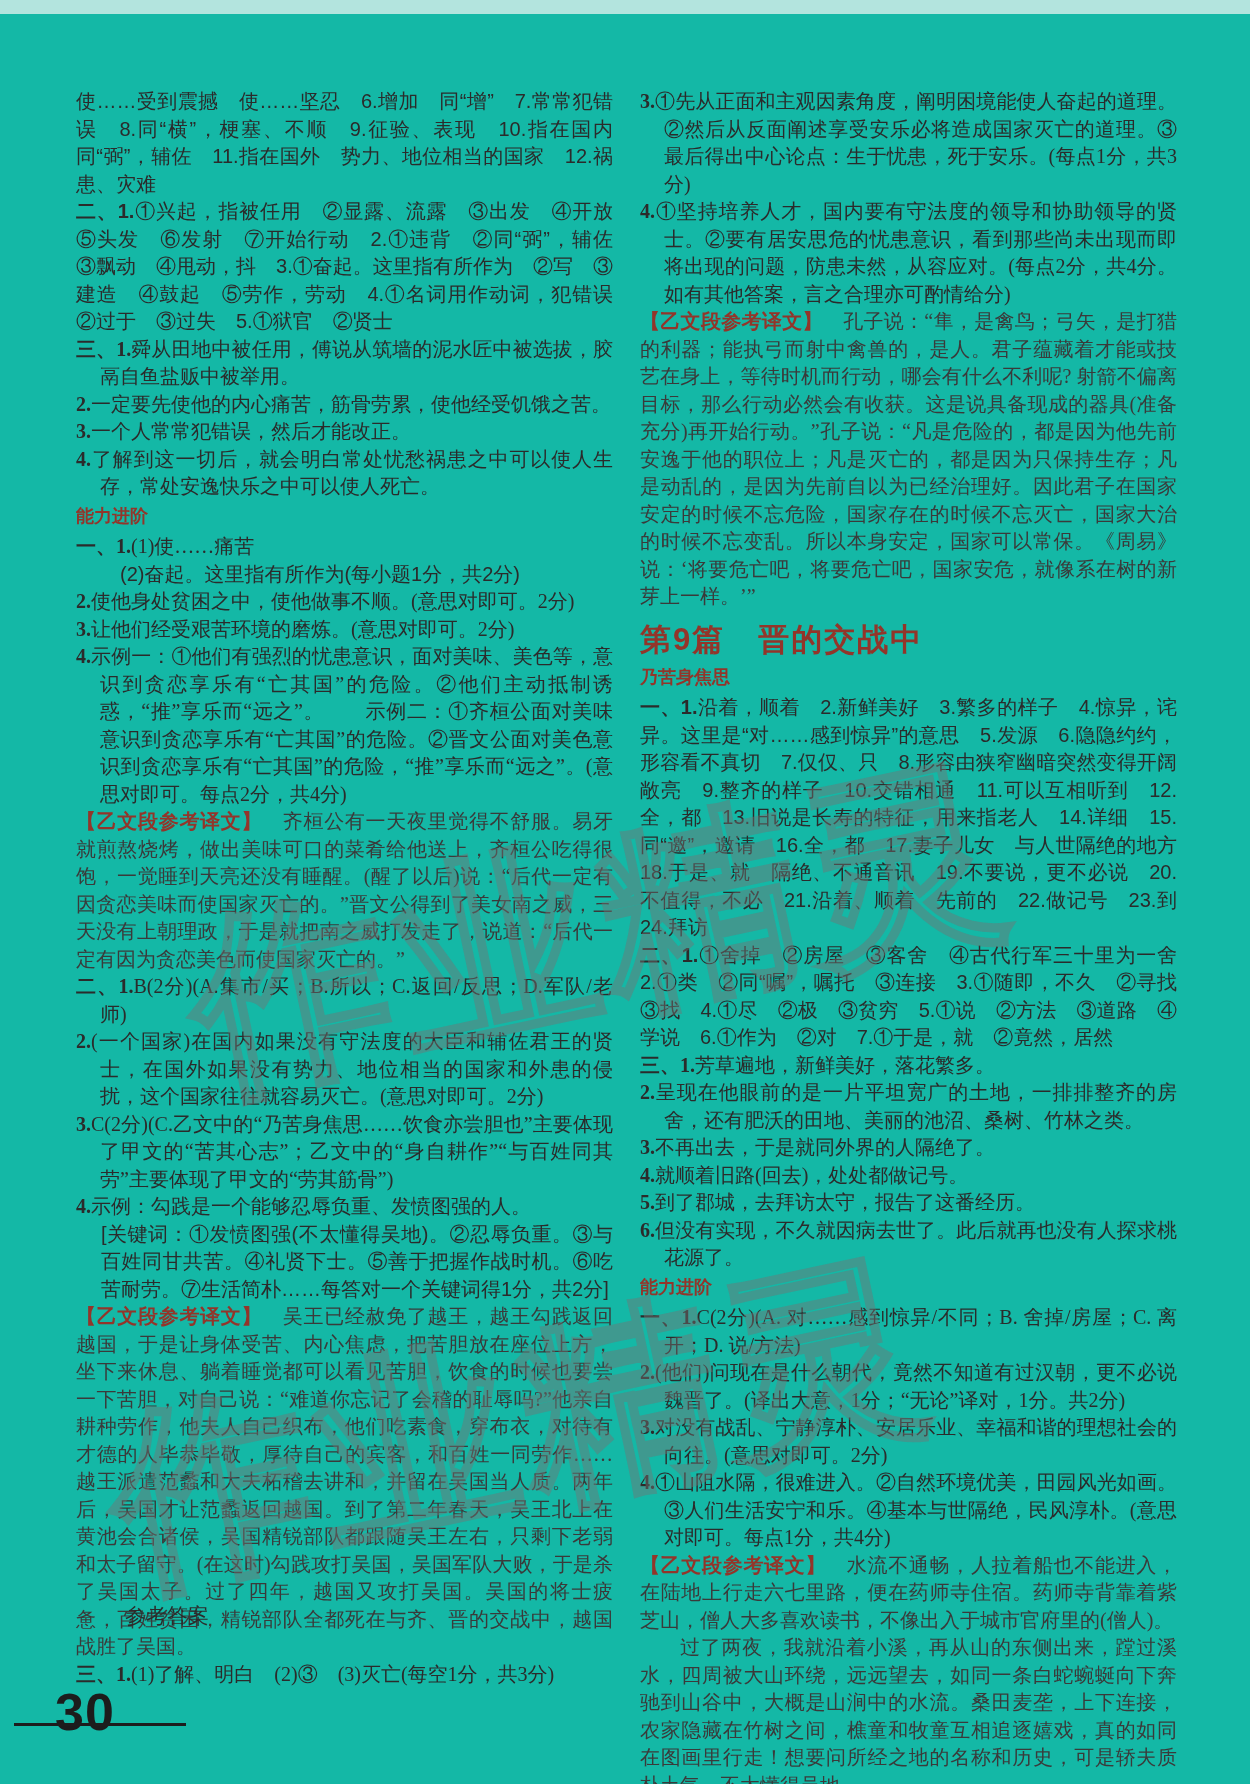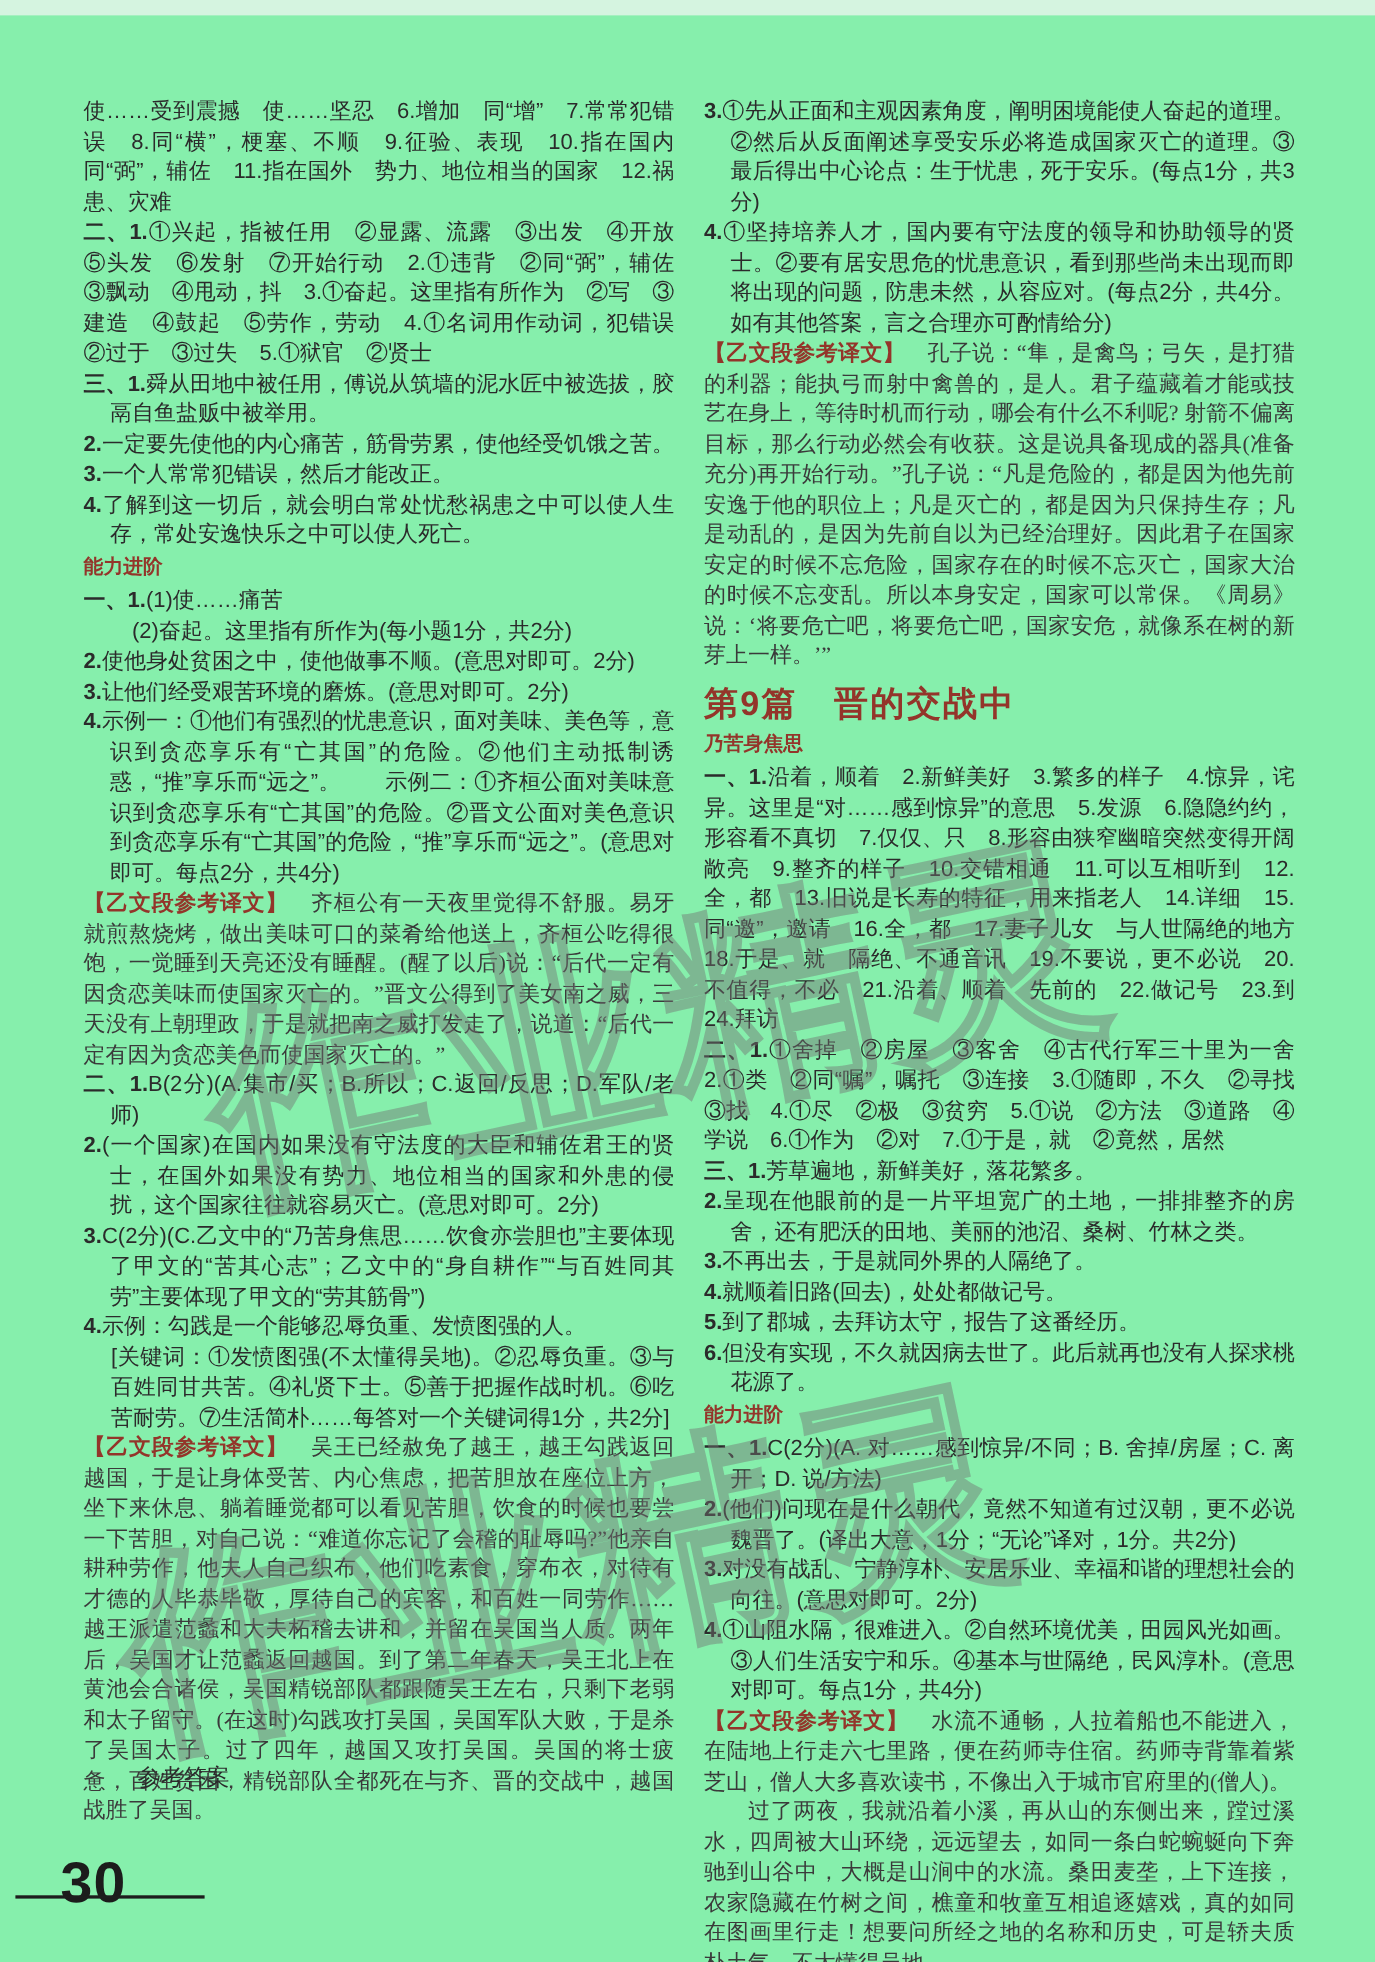--- a/index.html
+++ b/index.html
@@ -1,24 +1,24 @@
 <!DOCTYPE html>
 <html><head>
 <meta charset="utf-8">
 <style>
   html,body { margin:0; padding:0; background:#e9e9e9; }
   .page {
     position:relative; width:1250px; height:1784px; margin:0 auto;
-    background:#86efac; overflow:hidden;
+    background:#14b8a6; overflow:hidden;
     font-family:"Liberation Sans", sans-serif; color:#2b2b2b;
   }
   .cols { position:absolute; top:88px; left:76px; display:flex; gap:27px; }
   .col { width:537px; font-size:20px; line-height:27.5px; text-align:justify; }
   .col p { margin:0; }
-  p.hang  { padding-left:24px; text-indent:-24px; }
+  p.hang  { padding-left:24px; text-indent:-24px;font-family:Liberation Serif, serif; }
   p.sub   { margin-left:44px; }
   p.key   { margin-left:25px; }
   p.flush { }
   p.cont  { }
   .pfx { font-weight:700; }
   p.head {
     font-weight:700; font-size:18px; color:#93352a; margin:3px 0 2px 0;font-family:Liberation Mono, monospace;
   }
   p.title {
     font-weight:700; font-size:31px; line-height:42px; color:#93352a;
@@ -73,20 +73,21 @@
         <p class="hang"><span class="pfx">2.</span>使他身处贫困之中，使他做事不顺。(意思对即可。2分)</p>
         <p class="hang"><span class="pfx">3.</span>让他们经受艰苦环境的磨炼。(意思对即可。2分)</p>
         <p class="hang"><span class="pfx">4.</span>示例一：①他们有强烈的忧患意识，面对美味、美色等，意识到贪恋享乐有“亡其国”的危险。②他们主动抵制诱惑，“推”享乐而“远之”。　　示例二：①齐桓公面对美味意识到贪恋享乐有“亡其国”的危险。②晋文公面对美色意识到贪恋享乐有“亡其国”的危险，“推”享乐而“远之”。(意思对即可。每点2分，共4分)</p>
         <p class="trans"><span class="tlabel">【乙文段参考译文】　</span>齐桓公有一天夜里觉得不舒服。易牙就煎熬烧烤，做出美味可口的菜肴给他送上，齐桓公吃得很饱，一觉睡到天亮还没有睡醒。(醒了以后)说：“后代一定有因贪恋美味而使国家灭亡的。”晋文公得到了美女南之威，三天没有上朝理政，于是就把南之威打发走了，说道：“后代一定有因为贪恋美色而使国家灭亡的。”</p>
         <p class="hang"><span class="pfx">二、1.</span>B(2分)(A.集市/买；B.所以；C.返回/反思；D.军队/老师)</p>
         <p class="hang"><span class="pfx">2.</span>(一个国家)在国内如果没有守法度的大臣和辅佐君王的贤士，在国外如果没有势力、地位相当的国家和外患的侵扰，这个国家往往就容易灭亡。(意思对即可。2分)</p>
         <p class="hang"><span class="pfx">3.</span>C(2分)(C.乙文中的“乃苦身焦思……饮食亦尝胆也”主要体现了甲文的“苦其心志”；乙文中的“身自耕作”“与百姓同其劳”主要体现了甲文的“劳其筋骨”)</p>
         <p class="hang"><span class="pfx">4.</span>示例：勾践是一个能够忍辱负重、发愤图强的人。</p>
         <p class="key">[关键词：①发愤图强(不太懂得吴地)。②忍辱负重。③与百姓同甘共苦。④礼贤下士。⑤善于把握作战时机。⑥吃苦耐劳。⑦生活简朴……每答对一个关键词得1分，共2分]</p>
         <p class="trans"><span class="tlabel">【乙文段参考译文】　</span>吴王已经赦免了越王，越王勾践返回越国，于是让身体受苦、内心焦虑，把苦胆放在座位上方，坐下来休息、躺着睡觉都可以看见苦胆，饮食的时候也要尝一下苦胆，对自己说：“难道你忘记了会稽的耻辱吗?”他亲自耕种劳作，他夫人自己织布，他们吃素食，穿布衣，对待有才德的人毕恭毕敬，厚待自己的宾客，和百姓一同劳作……越王派遣范蠡和大夫柘稽去讲和，并留在吴国当人质。两年后，吴国才让范蠡返回越国。到了第二年春天，吴王北上在黄池会合诸侯，吴国精锐部队都跟随吴王左右，只剩下老弱和太子留守。(在这时)勾践攻打吴国，吴国军队大败，于是杀了吴国太子。过了四年，越国又攻打吴国。吴国的将士疲惫，百姓贫困，精锐部队全都死在与齐、晋的交战中，越国战胜了吴国。</p>
+        <p class="hang"><span class="pfx">三、1.</span>(1)了解、明白　(2)③　(3)灭亡(每空1分，共3分)</p>
       </div>
     <div class="col" id="col-right">
         <p class="hang"><span class="pfx">3.</span>①先从正面和主观因素角度，阐明困境能使人奋起的道理。②然后从反面阐述享受安乐必将造成国家灭亡的道理。③最后得出中心论点：生于忧患，死于安乐。(每点1分，共3分)</p>
         <p class="hang"><span class="pfx">4.</span>①坚持培养人才，国内要有守法度的领导和协助领导的贤士。②要有居安思危的忧患意识，看到那些尚未出现而即将出现的问题，防患未然，从容应对。(每点2分，共4分。如有其他答案，言之合理亦可酌情给分)</p>
         <p class="trans"><span class="tlabel">【乙文段参考译文】　</span>孔子说：“隼，是禽鸟；弓矢，是打猎的利器；能执弓而射中禽兽的，是人。君子蕴藏着才能或技艺在身上，等待时机而行动，哪会有什么不利呢? 射箭不偏离目标，那么行动必然会有收获。这是说具备现成的器具(准备充分)再开始行动。”孔子说：“凡是危险的，都是因为他先前安逸于他的职位上；凡是灭亡的，都是因为只保持生存；凡是动乱的，是因为先前自以为已经治理好。因此君子在国家安定的时候不忘危险，国家存在的时候不忘灭亡，国家大治的时候不忘变乱。所以本身安定，国家可以常保。《周易》说：‘将要危亡吧，将要危亡吧，国家安危，就像系在树的新芽上一样。’”</p>
         <p class="title">第9篇　晋的交战中</p>
         <p class="head">乃苦身焦思</p>
         <p class="flush"><span class="pfx">一、1.</span>沿着，顺着　2.新鲜美好　3.繁多的样子　4.惊异，诧异。这里是“对……感到惊异”的意思　5.发源　6.隐隐约约，形容看不真切　7.仅仅、只　8.形容由狭窄幽暗突然变得开阔敞亮　9.整齐的样子　10.交错相通　11.可以互相听到　12.全，都　13.旧说是长寿的特征，用来指老人　14.详细　15.同“邀”，邀请　16.全，都　17.妻子儿女　与人世隔绝的地方　18.于是、就　隔绝、不通音讯　19.不要说，更不必说　20.不值得，不必　21.沿着、顺着　先前的　22.做记号　23.到　24.拜访</p>
         <p class="flush"><span class="pfx">二、1.</span>①舍掉　②房屋　③客舍　④古代行军三十里为一舍　2.①类　②同“嘱”，嘱托　③连接　3.①随即，不久　②寻找　③找　4.①尽　②极　③贫穷　5.①说　②方法　③道路　④学说　6.①作为　②对　7.①于是，就　②竟然，居然</p>
         <p class="hang"><span class="pfx">三、1.</span>芳草遍地，新鲜美好，落花繁多。</p>

